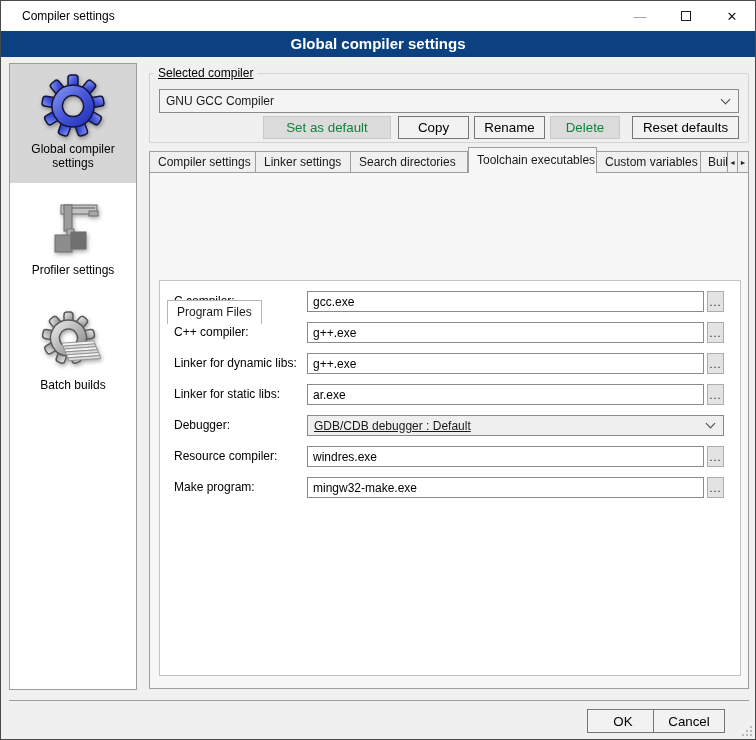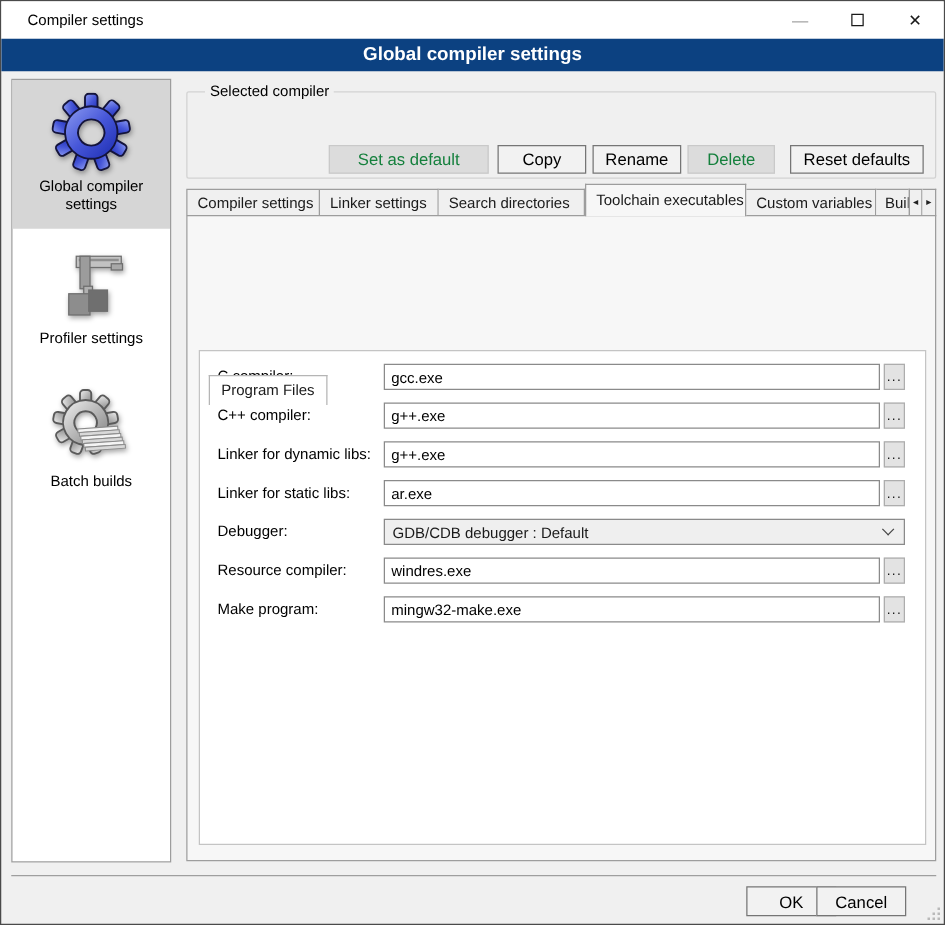--- a/index.html
+++ b/index.html
@@ -30,21 +30,21 @@
   .side-item.selected { background:#d6d6d6; }
   .side-item .icon-wrap { display:flex; justify-content:center; }
   .side-item svg { filter:drop-shadow(1px 2px 2px rgba(0,0,0,0.35)); }
   .side-label { display:block; padding:4px 6px 10px 6px; line-height:14px; color:#000; }
   .si-1 { height:119px; }
   .si-2 { height:113px; padding-top:16px; }
   .si-3 { height:122px; padding-top:14px; }
 
   
   .groupbox { position:absolute; border:1px solid #d2d2d2; border-radius:2px; }
-  .legend { position:absolute; top:-8px; left:14px; padding:0 4px; line-height:15px; color:#000; }
+  .legend { position:absolute; top:-8px; left:4px; padding:0 4px; line-height:15px; color:#000;text-decoration:underline; }
   .gb-compiler { left:148px; top:72px; width:600px; height:70px; }
   .gb-compiler .legend { background:#f0f0f0; }
   .gb-install { left:158px; top:182px; width:582px; height:68px; border-color:#d8d8d8; }
   .gb-install .legend { background:#f7f7f7; }
 
   
   .combo { position:absolute; background:#f1f1f1; border:1px solid #8a8a8a; display:flex;
            align-items:center; cursor:default; }
   .combo .val { flex:1; padding-left:6px; white-space:nowrap; overflow:hidden; }
   .chev { width:7px; height:7px; border-right:1.4px solid #444; border-bottom:1.4px solid #444;
@@ -102,26 +102,26 @@
 
   
   .frow { position:absolute; left:0; width:100%; height:22px; }
   .frow .flabel { position:absolute; left:14px; top:0; line-height:21px; color:#000; }
   .frow input { position:absolute; left:147px; top:0; width:397px; height:21px;
                 border:1px solid #8a8a8a; background:#fff; padding:0 5px;
                 font-family:"Liberation Sans", sans-serif; font-size:12px; color:#000; }
   .frow .fbrowse { left:547px; top:0; width:17px; height:21px; position:absolute;
                    background:#e3e3e3; border:1px solid #adadad; font-size:11px; letter-spacing:1px;
                    display:flex; align-items:center; justify-content:center; cursor:pointer; }
-  .frow .combo { left:147px; top:0; width:417px; height:21px; background:#efefef; }
+  .frow .combo { left:147px; top:0; width:417px; height:21px; background:#efefef;text-decoration:underline; }
   .r1{top:10px}.r2{top:41px}.r3{top:72px}.r4{top:103px}.r5{top:134px}.r6{top:165px}.r7{top:196px}
 
   
   .footer-line { position:absolute; left:8px; top:699px; width:740px; height:1px; background:#9e9e9e; }
-  .b-ok { left:586px; top:708px; width:72px; height:24px;margin-left:10px; }
+  .b-ok { left:586px; top:708px; width:72px; height:24px; }
   .b-cancel { left:652px; top:708px; width:72px; height:24px; }
   .grip { position:absolute; right:3px; bottom:3px; width:10px; height:10px; cursor:nwse-resize; }
   .grip i { position:absolute; width:2px; height:2px; background:#b9b9b9; }
   .grip i:nth-child(1){right:0;bottom:0}.grip i:nth-child(2){right:4px;bottom:0}
   .grip i:nth-child(3){right:0;bottom:4px}.grip i:nth-child(4){right:8px;bottom:0}
   .grip i:nth-child(5){right:0;bottom:8px}.grip i:nth-child(6){right:4px;bottom:4px}
 </style>
 </head>
 <body>
 
@@ -222,20 +222,24 @@
           </g>
         </svg>
       </span>
       <span class="side-label">Batch builds</span>
     </div>
   </div>
 
   <div class="groupbox gb-compiler">
     <span class="legend">Selected compiler</span>
   </div>
+  <div class="combo combo-compiler">
+    <span class="val">GNU GCC Compiler</span>
+    <span class="chev"></span>
+  </div>
   <button class="btn b-setdef disabled">Set as default</button>
   <button class="btn b-copy">Copy</button>
   <button class="btn b-rename">Rename</button>
   <button class="btn b-delete disabled">Delete</button>
   <button class="btn b-reset">Reset defaults</button>
 
   <div class="tab t1 first">Compiler settings</div>
   <div class="tab t2">Linker settings</div>
   <div class="tab t3">Search directories</div>
   <div class="tab t4 active first">Toolchain executables</div>

